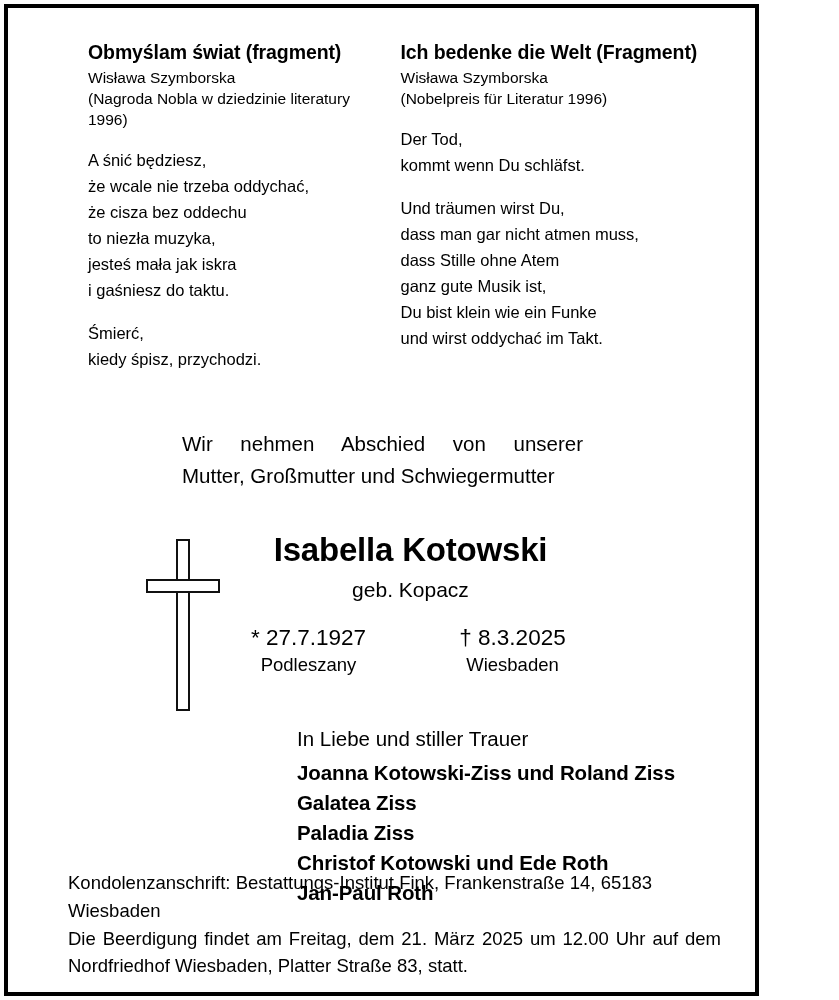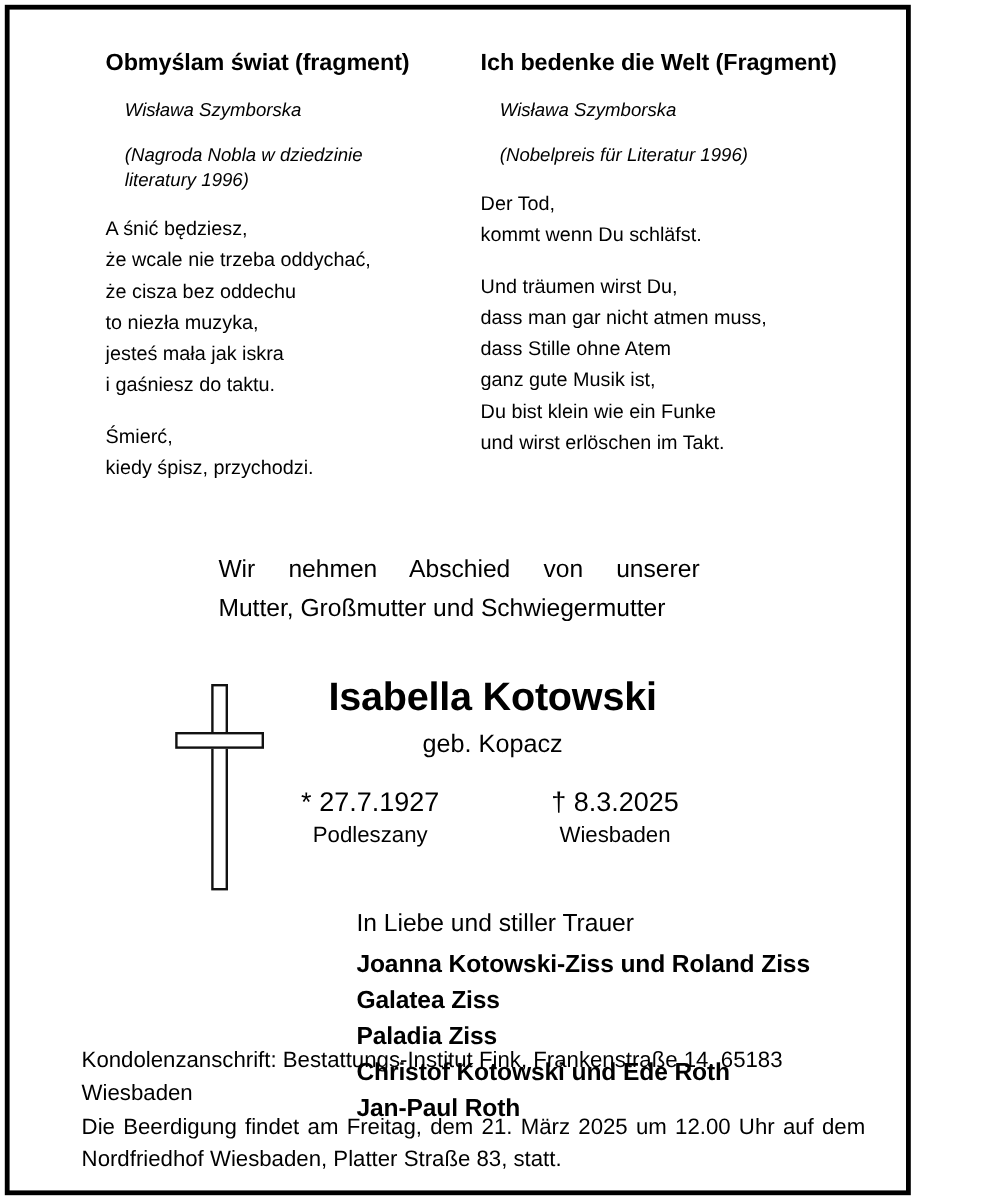--- a/index.html
+++ b/index.html
@@ -49,22 +49,21 @@
     font-weight: bold;
     letter-spacing: -0.1px;
     line-height: 1.32;
     margin: 0 0 1px 0;
   }
   .poem-author,
   .poem-prize {
     font-size: 15.5px;
     font-weight: normal;
     line-height: 1.36;
-    margin: 16px;
-    font-style: italic;
+    margin: 0;
   }
   .stanza {
     margin-top: 17px;
   }
   .stanza .verse {
     font-size: 16.5px;
     line-height: 1.58;
     white-space: pre;
   }
 
@@ -224,21 +223,21 @@
         <div class="stanza">
           <div class="verse">Der Tod,</div>
           <div class="verse">kommt wenn Du schläfst.</div>
         </div>
         <div class="stanza">
           <div class="verse">Und träumen wirst Du,</div>
           <div class="verse">dass man gar nicht atmen muss,</div>
           <div class="verse">dass Stille ohne Atem</div>
           <div class="verse">ganz gute Musik ist,</div>
           <div class="verse">Du bist klein wie ein Funke</div>
-          <div class="verse">und wirst erlöschen im Takt.</div>
+          <div class="verse">und wirst oddychać im Takt.</div>
         </div>
       </div>
 
     </div>
 
     <div class="farewell">
       <div class="line-just">Wir nehmen Abschied von unserer</div>
       <div class="line-plain">Mutter, Großmutter und Schwiegermutter</div>
     </div>
 

